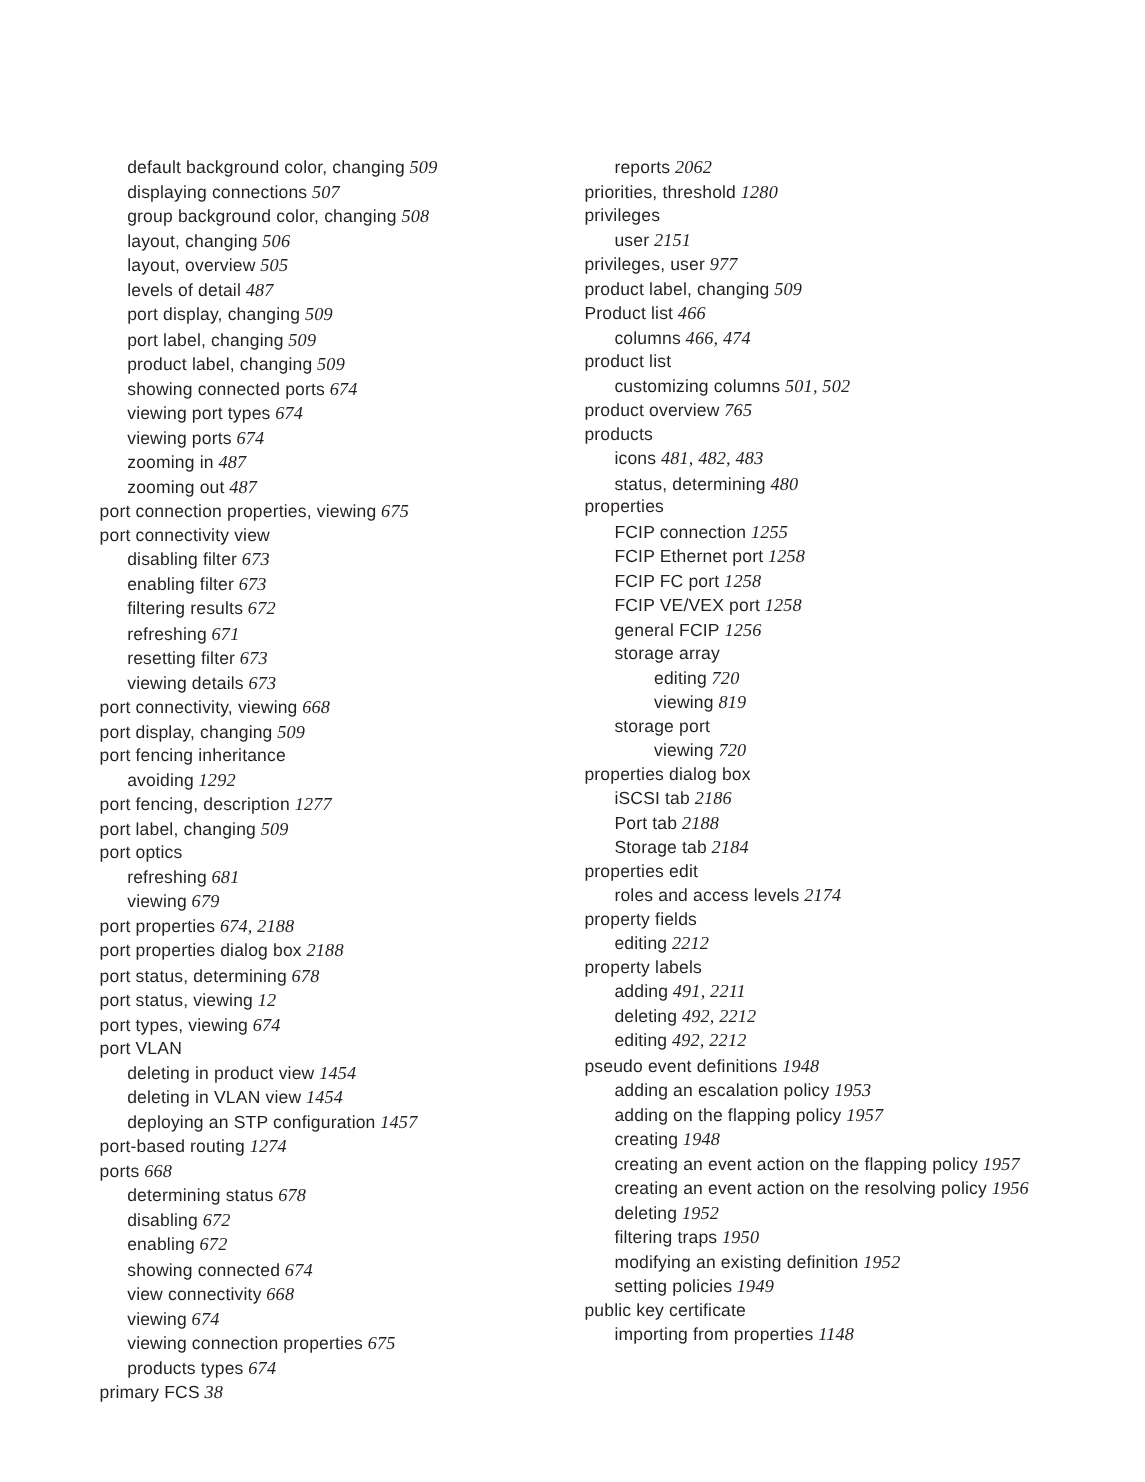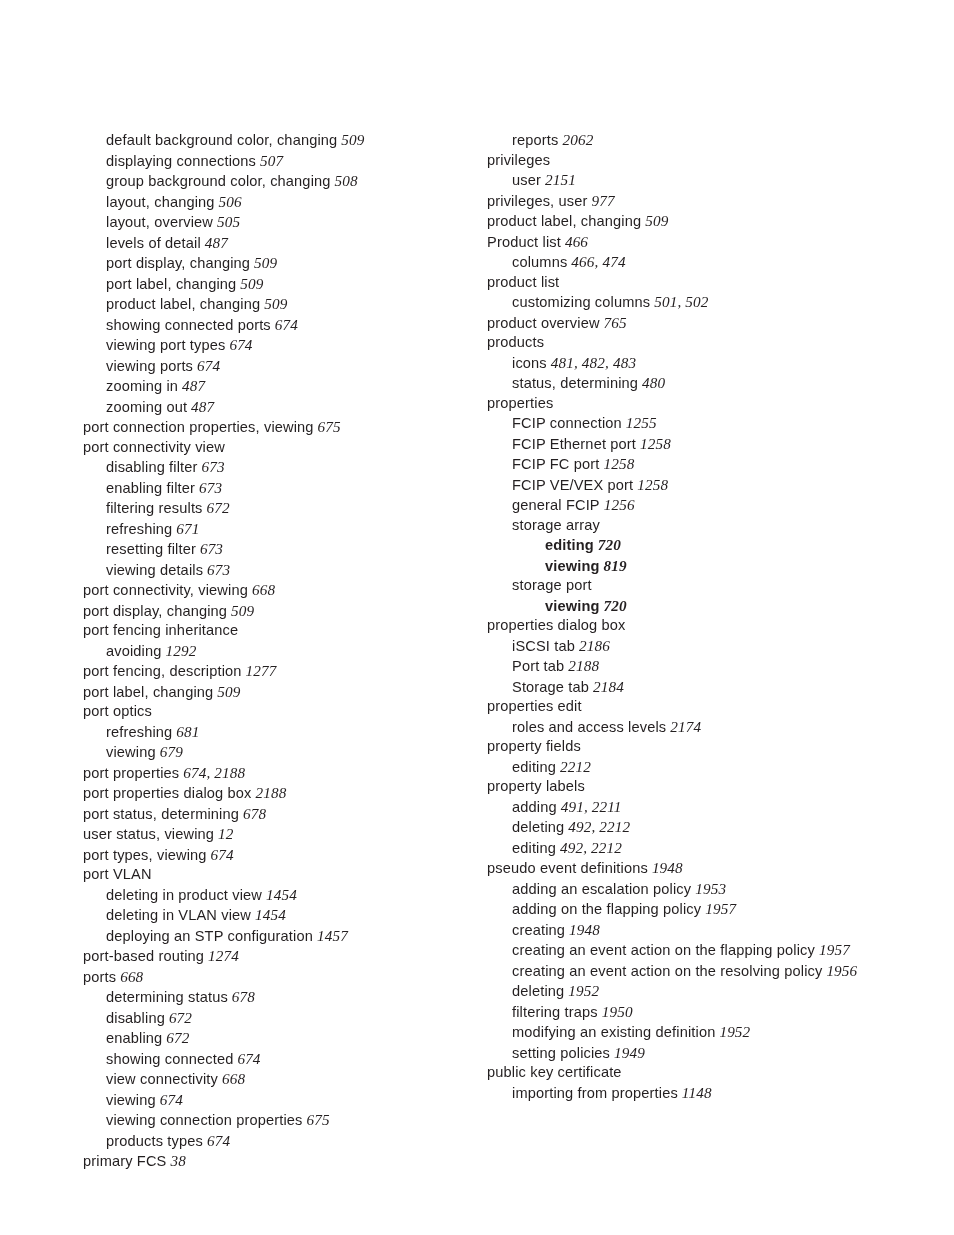--- a/index.html
+++ b/index.html
@@ -42,21 +42,21 @@
     font-size: 14.6px;
     line-height: 19.5px;
     white-space: nowrap;
     letter-spacing: 0.01em;
   }
   .lvl0 { padding-left: 0px; }
   .lvl1 { padding-left: 23px; }
   .lvl2 { padding-left: 56px; }
 
   .col-right .lvl1 { padding-left: 25px; }
-  .col-right .lvl2 { padding-left: 58px; font-weight: bold; }
+  .col-right .lvl2 { padding-left: 58px; }
 
   .term { font-style: normal; }
   .pages {
     font-style: italic;
     font-family: "Liberation Serif", serif;
     font-size: 15.2px;
   }
   .pages::before { content: " "; }
 </style>
 </head>
@@ -92,40 +92,41 @@
         <div class="entry lvl0"><span class="term">port fencing inheritance</span></div>
         <div class="entry lvl1"><span class="term">avoiding</span><span class="pages">1292</span></div>
         <div class="entry lvl0"><span class="term">port fencing, description</span><span class="pages">1277</span></div>
         <div class="entry lvl0"><span class="term">port label, changing</span><span class="pages">509</span></div>
         <div class="entry lvl0"><span class="term">port optics</span></div>
         <div class="entry lvl1"><span class="term">refreshing</span><span class="pages">681</span></div>
         <div class="entry lvl1"><span class="term">viewing</span><span class="pages">679</span></div>
         <div class="entry lvl0"><span class="term">port properties</span><span class="pages">674, 2188</span></div>
         <div class="entry lvl0"><span class="term">port properties dialog box</span><span class="pages">2188</span></div>
         <div class="entry lvl0"><span class="term">port status, determining</span><span class="pages">678</span></div>
-        <div class="entry lvl0"><span class="term">user status, viewing</span><span class="pages">12</span></div>
+        <div class="entry lvl0"><span class="term">port status, viewing</span><span class="pages">12</span></div>
         <div class="entry lvl0"><span class="term">port types, viewing</span><span class="pages">674</span></div>
         <div class="entry lvl0"><span class="term">port VLAN</span></div>
         <div class="entry lvl1"><span class="term">deleting in product view</span><span class="pages">1454</span></div>
         <div class="entry lvl1"><span class="term">deleting in VLAN view</span><span class="pages">1454</span></div>
         <div class="entry lvl1"><span class="term">deploying an STP configuration</span><span class="pages">1457</span></div>
         <div class="entry lvl0"><span class="term">port-based routing</span><span class="pages">1274</span></div>
         <div class="entry lvl0"><span class="term">ports</span><span class="pages">668</span></div>
         <div class="entry lvl1"><span class="term">determining status</span><span class="pages">678</span></div>
         <div class="entry lvl1"><span class="term">disabling</span><span class="pages">672</span></div>
         <div class="entry lvl1"><span class="term">enabling</span><span class="pages">672</span></div>
         <div class="entry lvl1"><span class="term">showing connected</span><span class="pages">674</span></div>
         <div class="entry lvl1"><span class="term">view connectivity</span><span class="pages">668</span></div>
         <div class="entry lvl1"><span class="term">viewing</span><span class="pages">674</span></div>
         <div class="entry lvl1"><span class="term">viewing connection properties</span><span class="pages">675</span></div>
         <div class="entry lvl1"><span class="term">products types</span><span class="pages">674</span></div>
         <div class="entry lvl0"><span class="term">primary FCS</span><span class="pages">38</span></div>
       </div>
     <div class="col col-right">
         <div class="entry lvl1"><span class="term">reports</span><span class="pages">2062</span></div>
+        <div class="entry lvl0"><span class="term">priorities, threshold</span><span class="pages">1280</span></div>
         <div class="entry lvl0"><span class="term">privileges</span></div>
         <div class="entry lvl1"><span class="term">user</span><span class="pages">2151</span></div>
         <div class="entry lvl0"><span class="term">privileges, user</span><span class="pages">977</span></div>
         <div class="entry lvl0"><span class="term">product label, changing</span><span class="pages">509</span></div>
         <div class="entry lvl0"><span class="term">Product list</span><span class="pages">466</span></div>
         <div class="entry lvl1"><span class="term">columns</span><span class="pages">466, 474</span></div>
         <div class="entry lvl0"><span class="term">product list</span></div>
         <div class="entry lvl1"><span class="term">customizing columns</span><span class="pages">501, 502</span></div>
         <div class="entry lvl0"><span class="term">product overview</span><span class="pages">765</span></div>
         <div class="entry lvl0"><span class="term">products</span></div>

